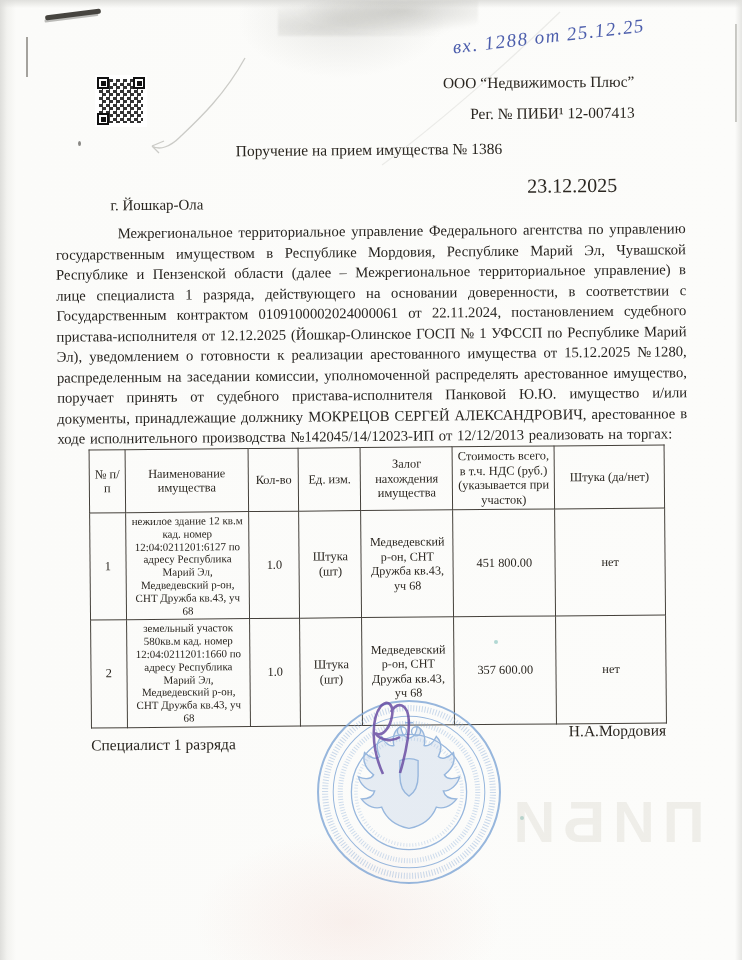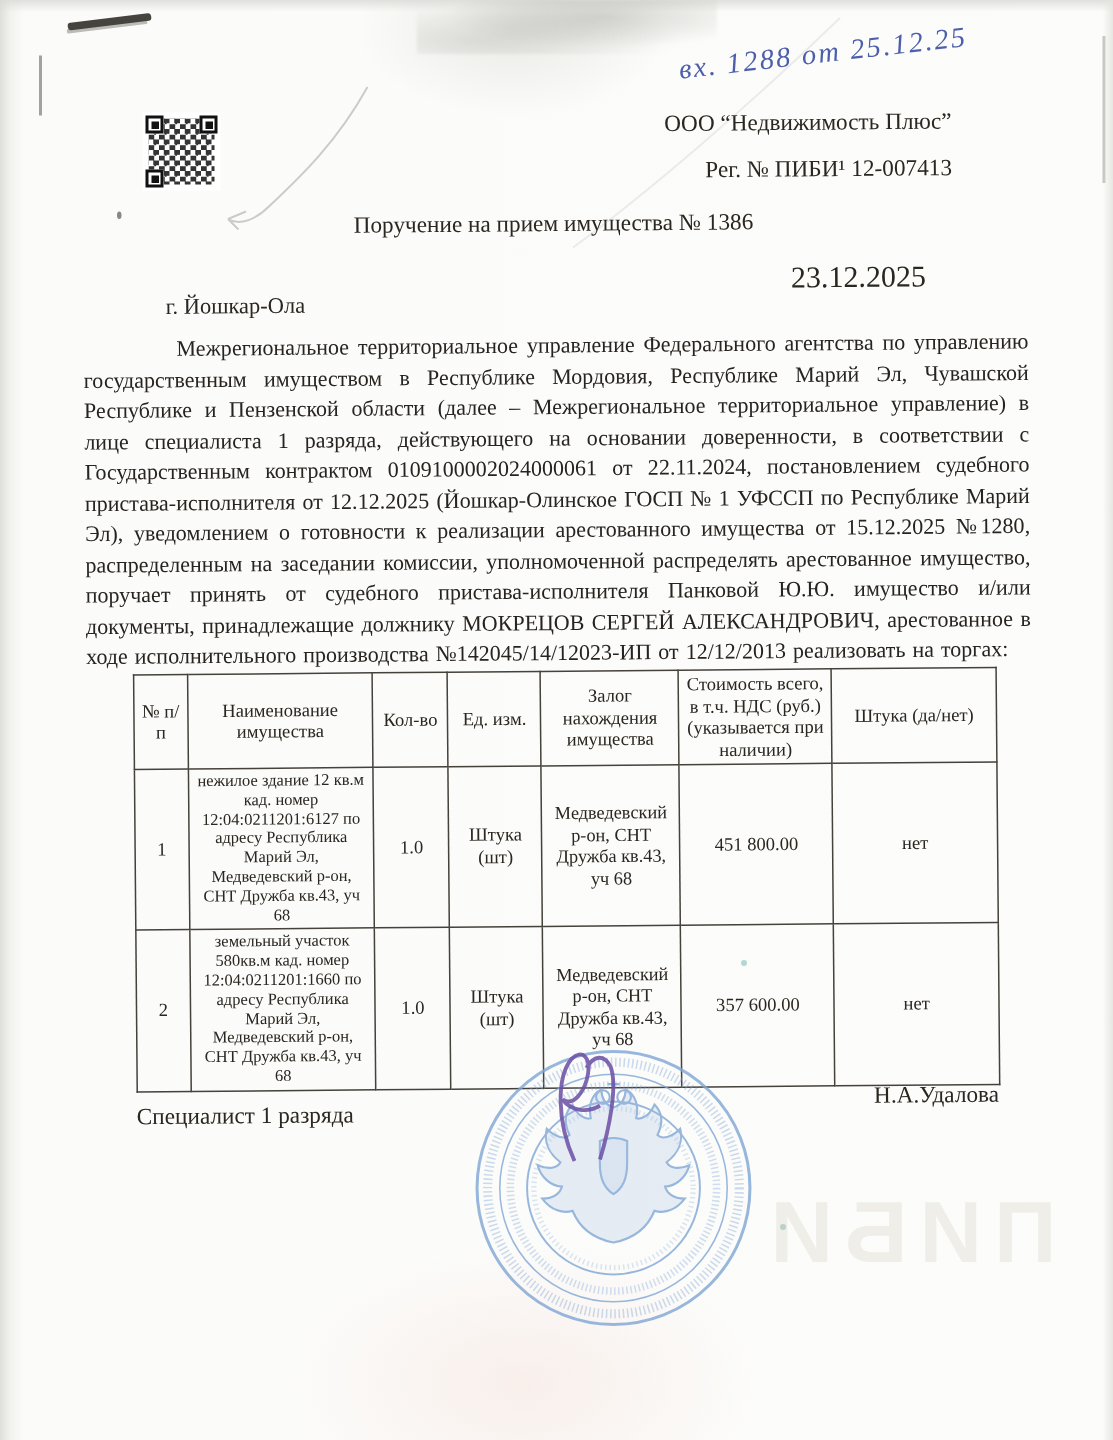--- a/index.html
+++ b/index.html
@@ -117,21 +117,21 @@
           <col style="width:17.7%">
           <col style="width:19.1%">
       </colgroup>
       <thead>
         <tr>
           <th>№ п/п</th>
           <th>Наименование имущества</th>
           <th>Кол-во</th>
           <th>Ед. изм.</th>
           <th>Залог нахождения имущества</th>
-          <th>Стоимость всего, в т.ч. НДС (руб.) (указывается при наличии)</th>
+          <th>Стоимость всего, в т.ч. НДС (руб.) (указывается при участок)</th>
           <th>Штука (да/нет)</th>
         </tr>
       </thead>
       <tbody>
         <tr>
           <td>1</td>
           <td class="name-cell">нежилое здание  12 кв.м кад. номер 12:04:0211201:6127 по адресу Республика Марий Эл, Медведевский р-он, СНТ Дружба кв.43, уч 68</td>
           <td>1.0</td>
           <td>Штука (шт)</td>
           <td class="loc-cell">Медведевский р-он, СНТ Дружба кв.43, уч 68</td>
@@ -144,21 +144,21 @@
           <td>1.0</td>
           <td>Штука (шт)</td>
           <td class="loc-cell">Медведевский р-он, СНТ Дружба кв.43, уч 68</td>
           <td>357 600.00</td>
           <td>нет</td>
         </tr>
       </tbody>
     </table>
 
     <div class="footer-role">Специалист 1 разряда</div>
-    <div class="footer-name">Н.А.Удалова</div>
+    <div class="footer-name">Н.А.Мордовия</div>
   </div>
 
   <svg class="stamp" viewBox="0 0 186 186">
     <g stroke="#7fa6d6" fill="none">
       <circle cx="93" cy="93" r="90" stroke-width="2"></circle>
       <circle cx="93" cy="93" r="83" stroke-width="6" stroke-dasharray="1 1.8" opacity="0.5"></circle>
       <circle cx="93" cy="93" r="75" stroke-width="1"></circle>
       <circle cx="93" cy="93" r="68" stroke-width="5" stroke-dasharray="1 1.7" opacity="0.45"></circle>
       <circle cx="93" cy="93" r="57" stroke-width="1.3"></circle>
       <circle cx="93" cy="93" r="52.5" stroke-width="3.5" stroke-dasharray="1 2" opacity="0.35"></circle>

